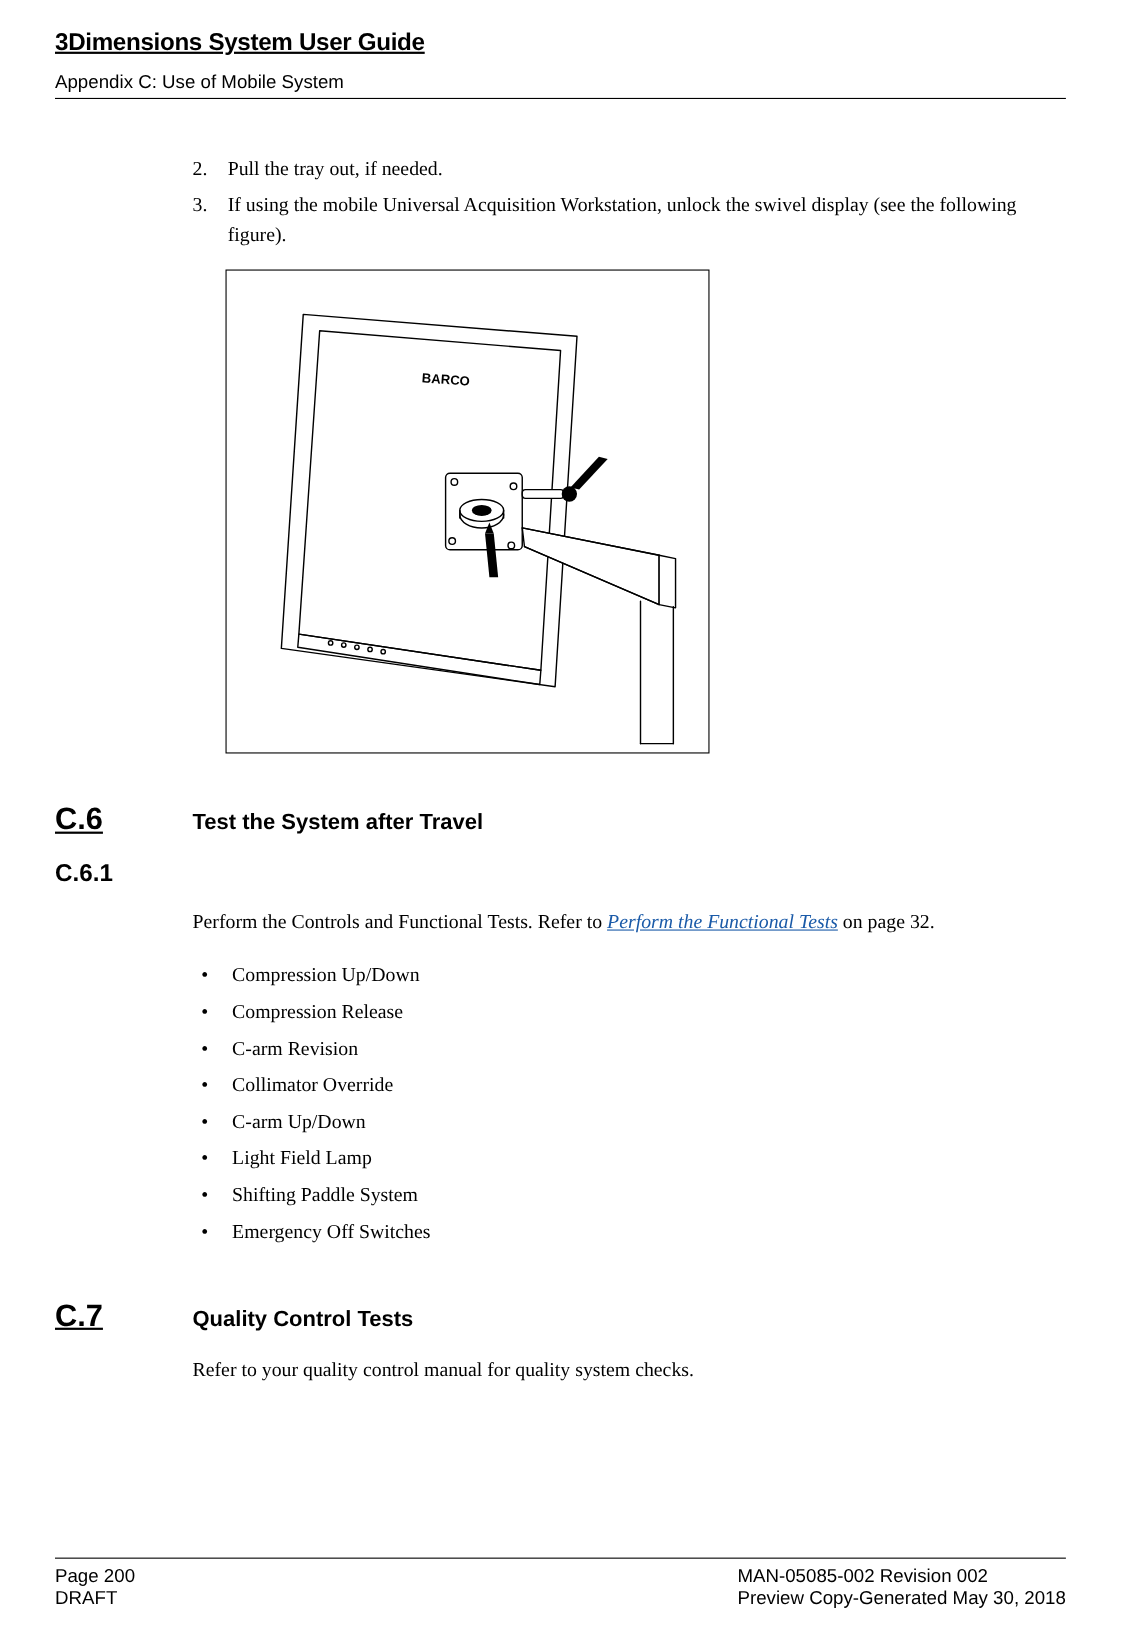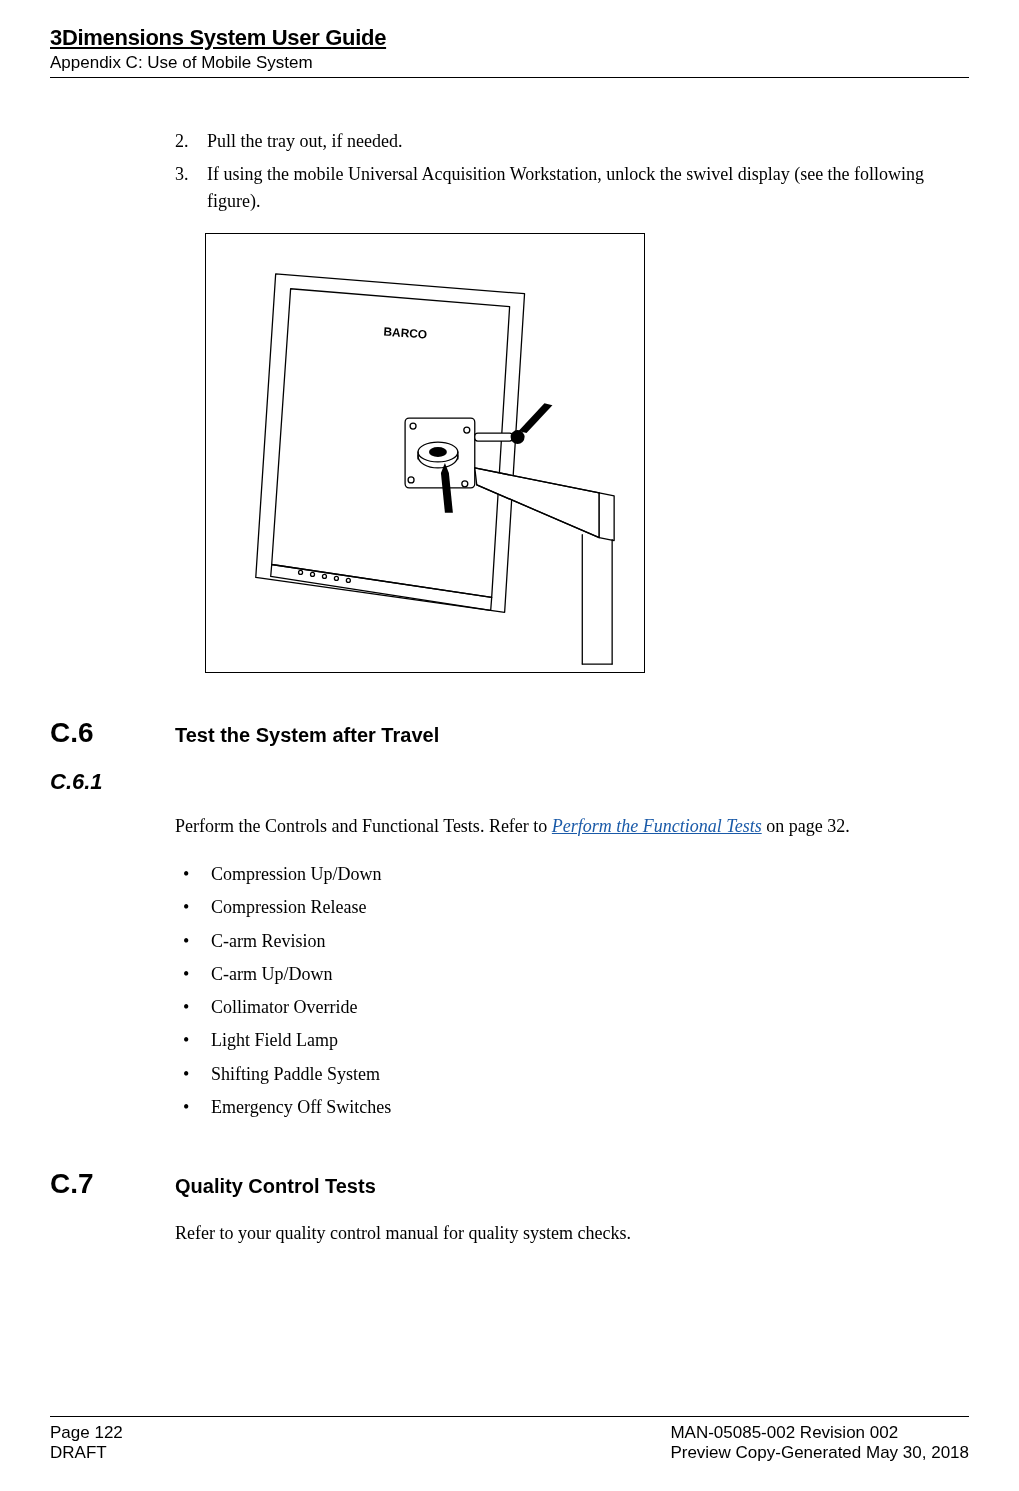--- a/index.html
+++ b/index.html
@@ -24,21 +24,21 @@
     .header-title {
       font-family: Arial, Helvetica, sans-serif;
       font-weight: bold;
       font-size: 22px;
       letter-spacing: -0.3px;
       text-decoration: underline;
     }
     .header-sub {
       font-family: Arial, Helvetica, sans-serif;
       font-size: 17px;
-      margin-top: 2px;
+      margin-top: 14px;
     }
     .content {
       margin-left: 125px;
       margin-right: 0;
     }
     .num-list {
       font-family: "Palatino Linotype", "Book Antiqua", Palatino, Georgia, serif;
       font-size: 18px;
       line-height: 1.5;
       margin: 0;
@@ -84,33 +84,33 @@
       margin-top: 44px;
       margin-bottom: 20px;
       margin-left: -125px;
     }
     .h-section .sec-num {
       font-family: Arial, Helvetica, sans-serif;
       font-weight: bold;
       font-size: 28px;
       width: 125px;
       flex-shrink: 0;
+      text-decoration: underline;
     }
     .h-section .sec-title {
       font-family: Arial, Helvetica, sans-serif;
       font-weight: bold;
       font-size: 20px;
     }
     .h-subsection {
       display: flex;
       align-items: baseline;
       margin-top: 0;
       margin-bottom: 10px;
       margin-left: -125px;
-      font-style: italic;
     }
     .h-subsection .sec-num {
       font-family: Arial, Helvetica, sans-serif;
       font-weight: bold;
       font-size: 22px;
       width: 125px;
       flex-shrink: 0;
     }
     .h-subsection .sec-title {
       font-family: Arial, Helvetica, sans-serif;
@@ -244,39 +244,39 @@
     </div>
 
     <p class="body-text">
       <span>Perform the Controls and Functional Tests. Refer to </span><a href="#" class="xref">Perform the Functional Tests</a><span> on page 32.</span>
     </p>
 
     <ul class="bullets">
       <li>Compression Up/Down</li>
       <li>Compression Release</li>
       <li>C-arm Revision</li>
+      <li>Collimator Override</li>
       <li>C-arm Up/Down</li>
-      <li>Collimator Override</li>
       <li>Light Field Lamp</li>
       <li>Shifting Paddle System</li>
       <li>Emergency Off Switches</li>
     </ul>
 
     <div class="h-section">
       <span class="sec-num">C.7</span>
       <span class="sec-title">Quality Control Tests</span>
     </div>
 
     <p class="body-text">Refer to your quality control manual for quality system checks.</p>
 
   </div>
 </div>
 
 <div class="footer">
   <div class="col">
-    <span>Page 122</span>
+    <span>Page 200</span>
     <span>DRAFT</span>
   </div>
   <div class="col right">
     <span>MAN-05085-002 Revision 002</span>
     <span>Preview Copy-Generated May 30, 2018</span>
   </div>
 </div>
 
 </body></html>

